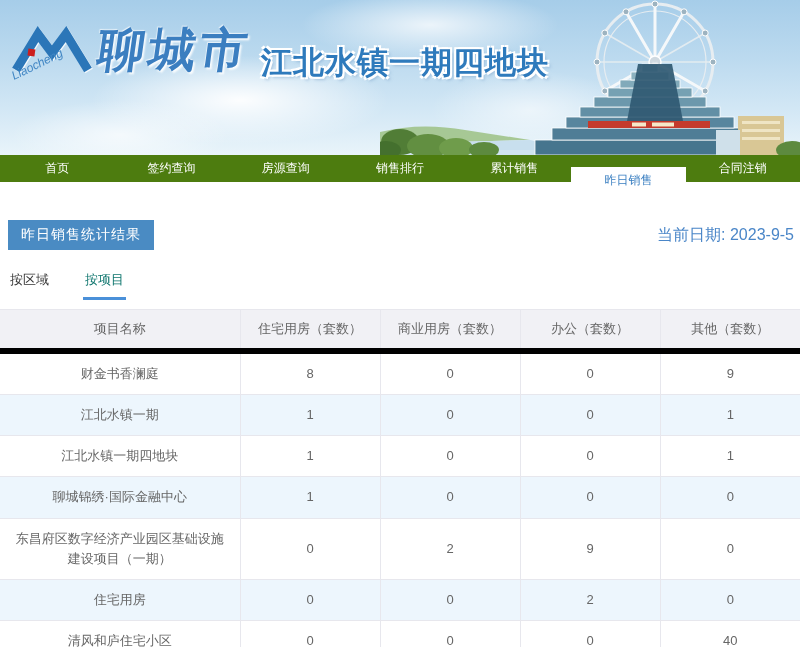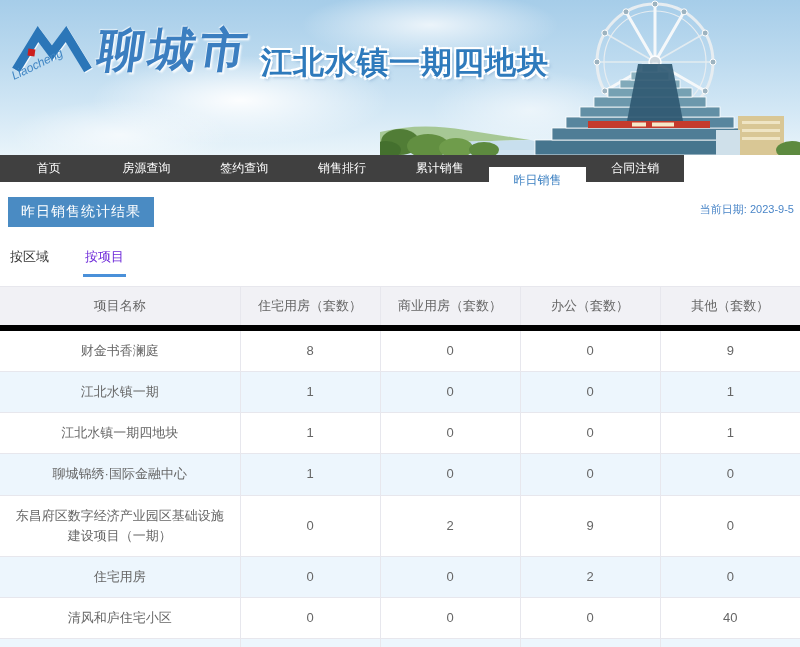--- a/index.html
+++ b/index.html
@@ -18,33 +18,33 @@
   .scene { position:absolute; right:0; bottom:0; }
 
   .brand { position:absolute; left:8px; top:18px; display:flex; align-items:flex-start; z-index:3; }
   .site-name { font-size:47px; font-weight:bold; color:#3b7ec0; line-height:64px; margin-left:2px;
                transform:skewX(-8deg); letter-spacing:4px;
                text-shadow:2px 2px 2px rgba(255,255,255,.9), -1px -1px 1px rgba(255,255,255,.7); }
   .site-subtitle { font-size:31px; font-weight:bold; color:#2e7abc; letter-spacing:1px; margin:24px 0 0 10px;
                text-shadow:-2px -2px 0 #fff, 2px -2px 0 #fff, -2px 2px 0 #fff, 2px 2px 0 #fff, 3px 3px 3px rgba(120,160,200,.55); }
 
   
-  .nav { display:flex; width:684px; height:27px; background:#404040; }
+  .nav { display:flex; width:800px; height:27px; background:#4d7c0f; }
   .nav-item { flex:1; text-align:center; line-height:27px; font-size:12px; color:#fff; cursor:pointer; white-space:nowrap; }
   .nav-item.active { background:#fff; color:#3a7fc1;margin-top:12px; }
 
   
   .content { background:#fff; }
-  .section-head { display:flex; justify-content:space-between; align-items:flex-start; padding:15px 6px 0 8px; }
+  .section-head { display:flex; justify-content:space-between; align-items:flex-start; padding:15px 6px 0 8px;margin-top:23px; }
   .section-title { display:inline-block; background:#4a8bc3; color:#fff; font-size:14px; padding:6px 13px; letter-spacing:1px; }
-  .current-date { color:#4a86c8; font-size:11px; margin-top:5px; }
+  .current-date { color:#4a86c8; font-size:16px; margin-top:5px; }
 
   .tabs { display:flex; gap:32px; padding:21px 8px 0 8px;font-family:Liberation Serif, serif; }
   .tab { font-size:13px; color:#333; padding:0 2px 8px 2px; cursor:pointer; border-bottom:3px solid transparent; }
-  .tab.active { color:#6d28d9; border-bottom-color:#4a90d9;text-align:right; }
+  .tab.active { color:#0f766e; border-bottom-color:#4a90d9;text-align:right; }
 
   table { width:800px; border-collapse:collapse; margin-top:9px; border-top:1px solid #e7e7ed; table-layout:fixed; }
   col.c-name { width:240px; } col.c-num { width:140px; }
   thead th { background:#f1f1f5; color:#666; font-weight:normal; font-size:13px; padding:10px 6px; border-bottom:6px solid #000000; }
   tbody td { font-size:13px; color:#666; text-align:center; padding:10px 10px; border-bottom:1px solid #e7e7ed; line-height:1.55; }
   th + th, td + td { border-left:1px solid #e7e7ed; }
   tbody tr:nth-child(even) { background:#edf6fd; }
 </style>
 </head>
 <body>
@@ -125,22 +125,22 @@
       <rect x="20" y="31" width="7" height="7" fill="#cc1f1f" transform="rotate(8 23 34)"></rect>
       <text x="6" y="62" font-size="12" font-style="italic" fill="#4186c4" transform="rotate(-26 6 62)">Liaocheng</text>
     </svg>
     <div class="site-name">聊城市</div>
     <div class="site-subtitle">江北水镇一期四地块</div>
   </div>
 </div>
 
 <div class="nav">
     <div class="nav-item">首页</div>
+    <div class="nav-item">签约查询</div>
     <div class="nav-item">房源查询</div>
-    <div class="nav-item">签约查询</div>
     <div class="nav-item">销售排行</div>
     <div class="nav-item">累计销售</div>
     <div class="nav-item active">昨日销售</div>
     <div class="nav-item">合同注销</div>
   </div>
 
 <div class="content">
   <div class="section-head">
     <span class="section-title">昨日销售统计结果</span>
     <span class="current-date">当前日期: 2023-9-5</span>

